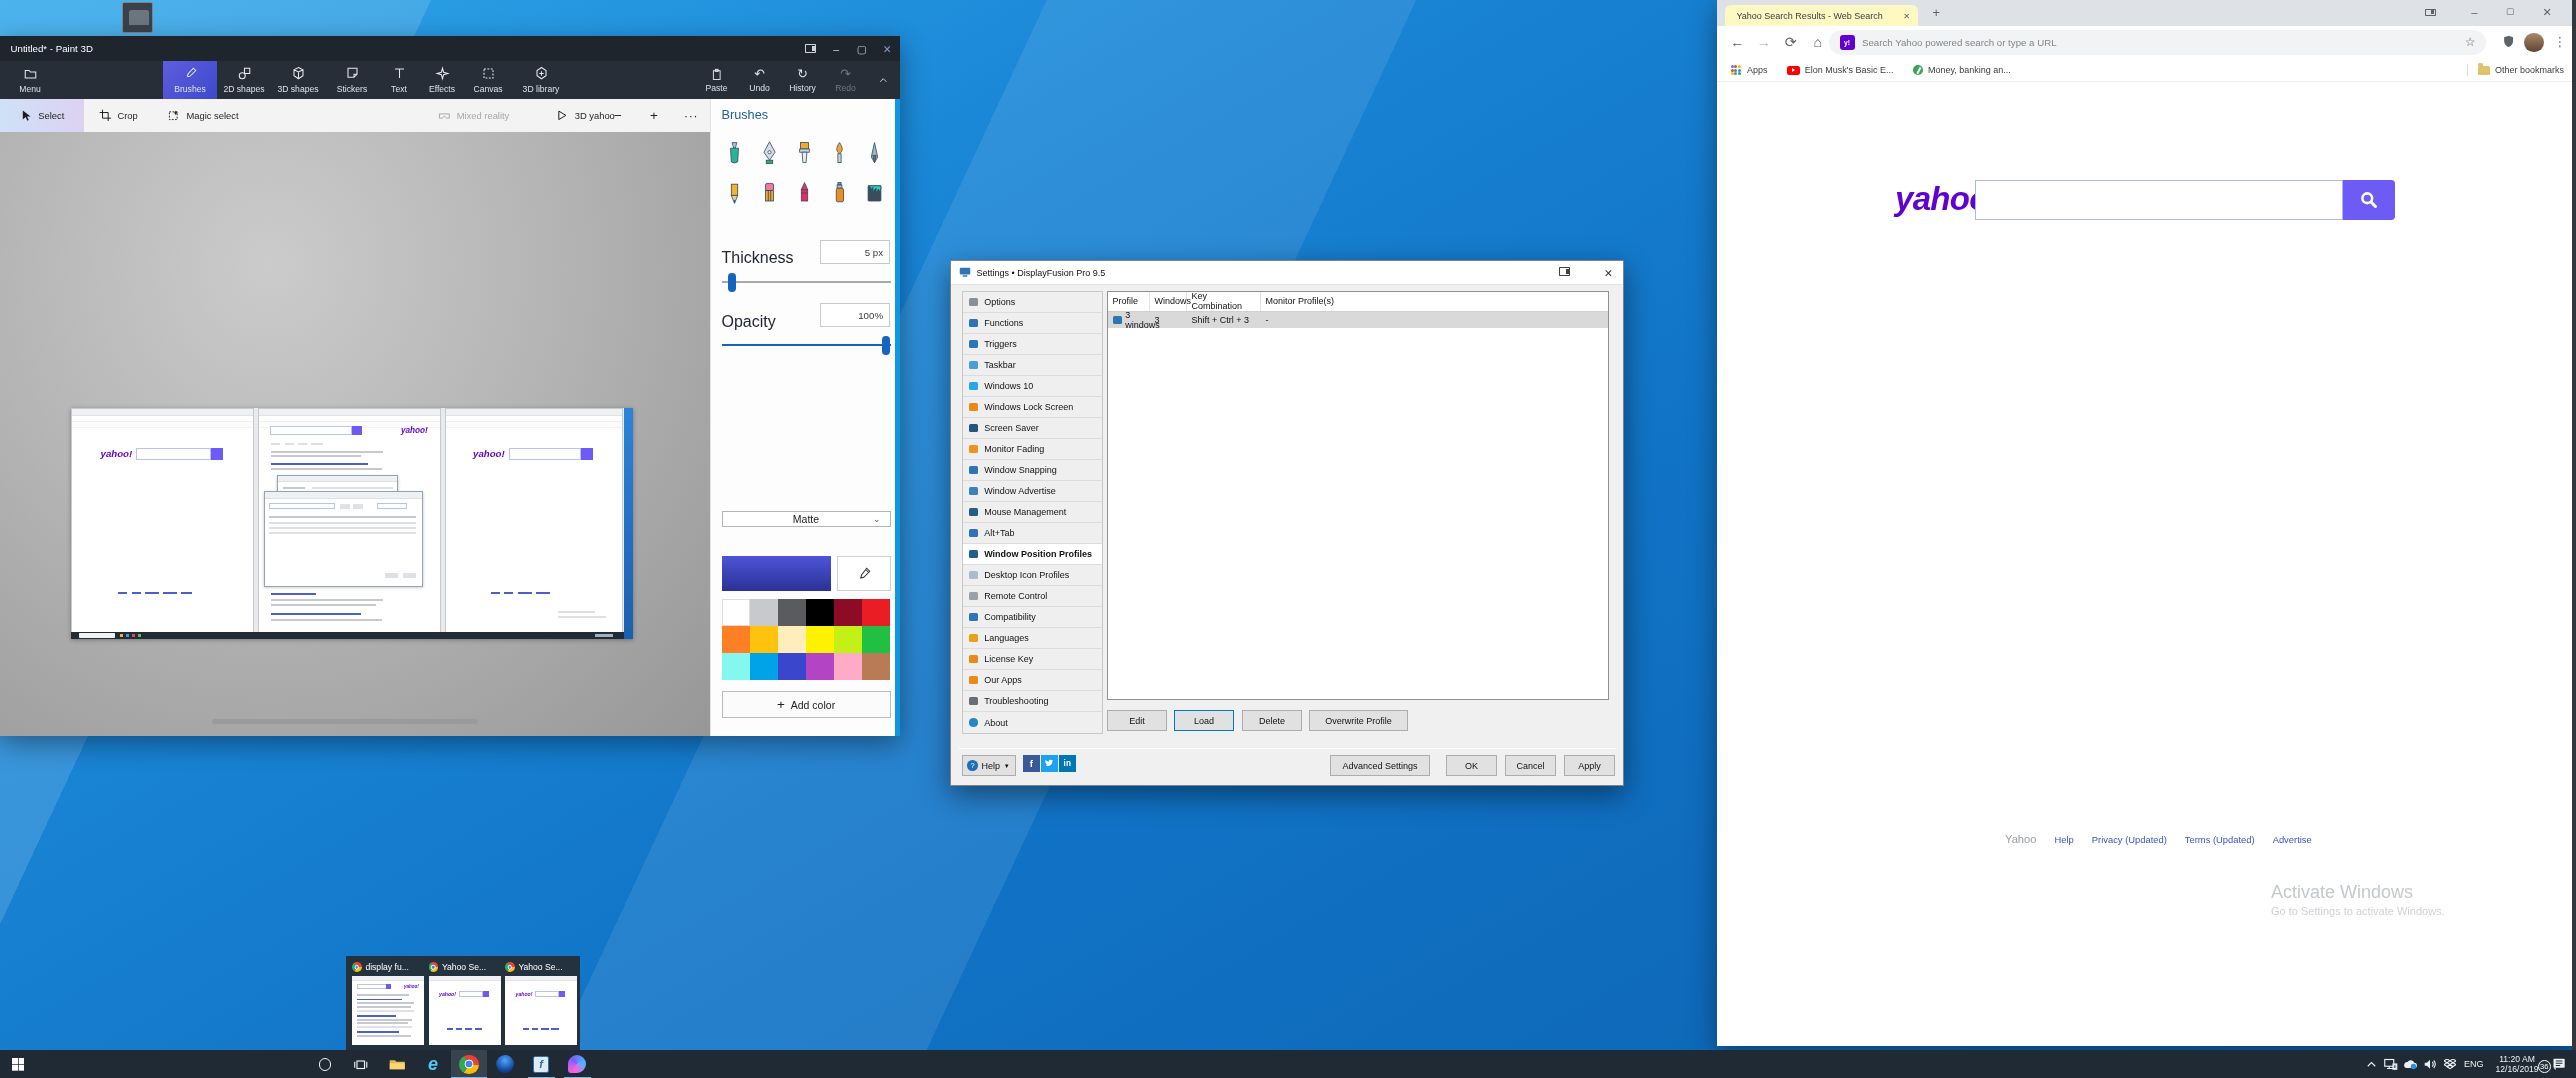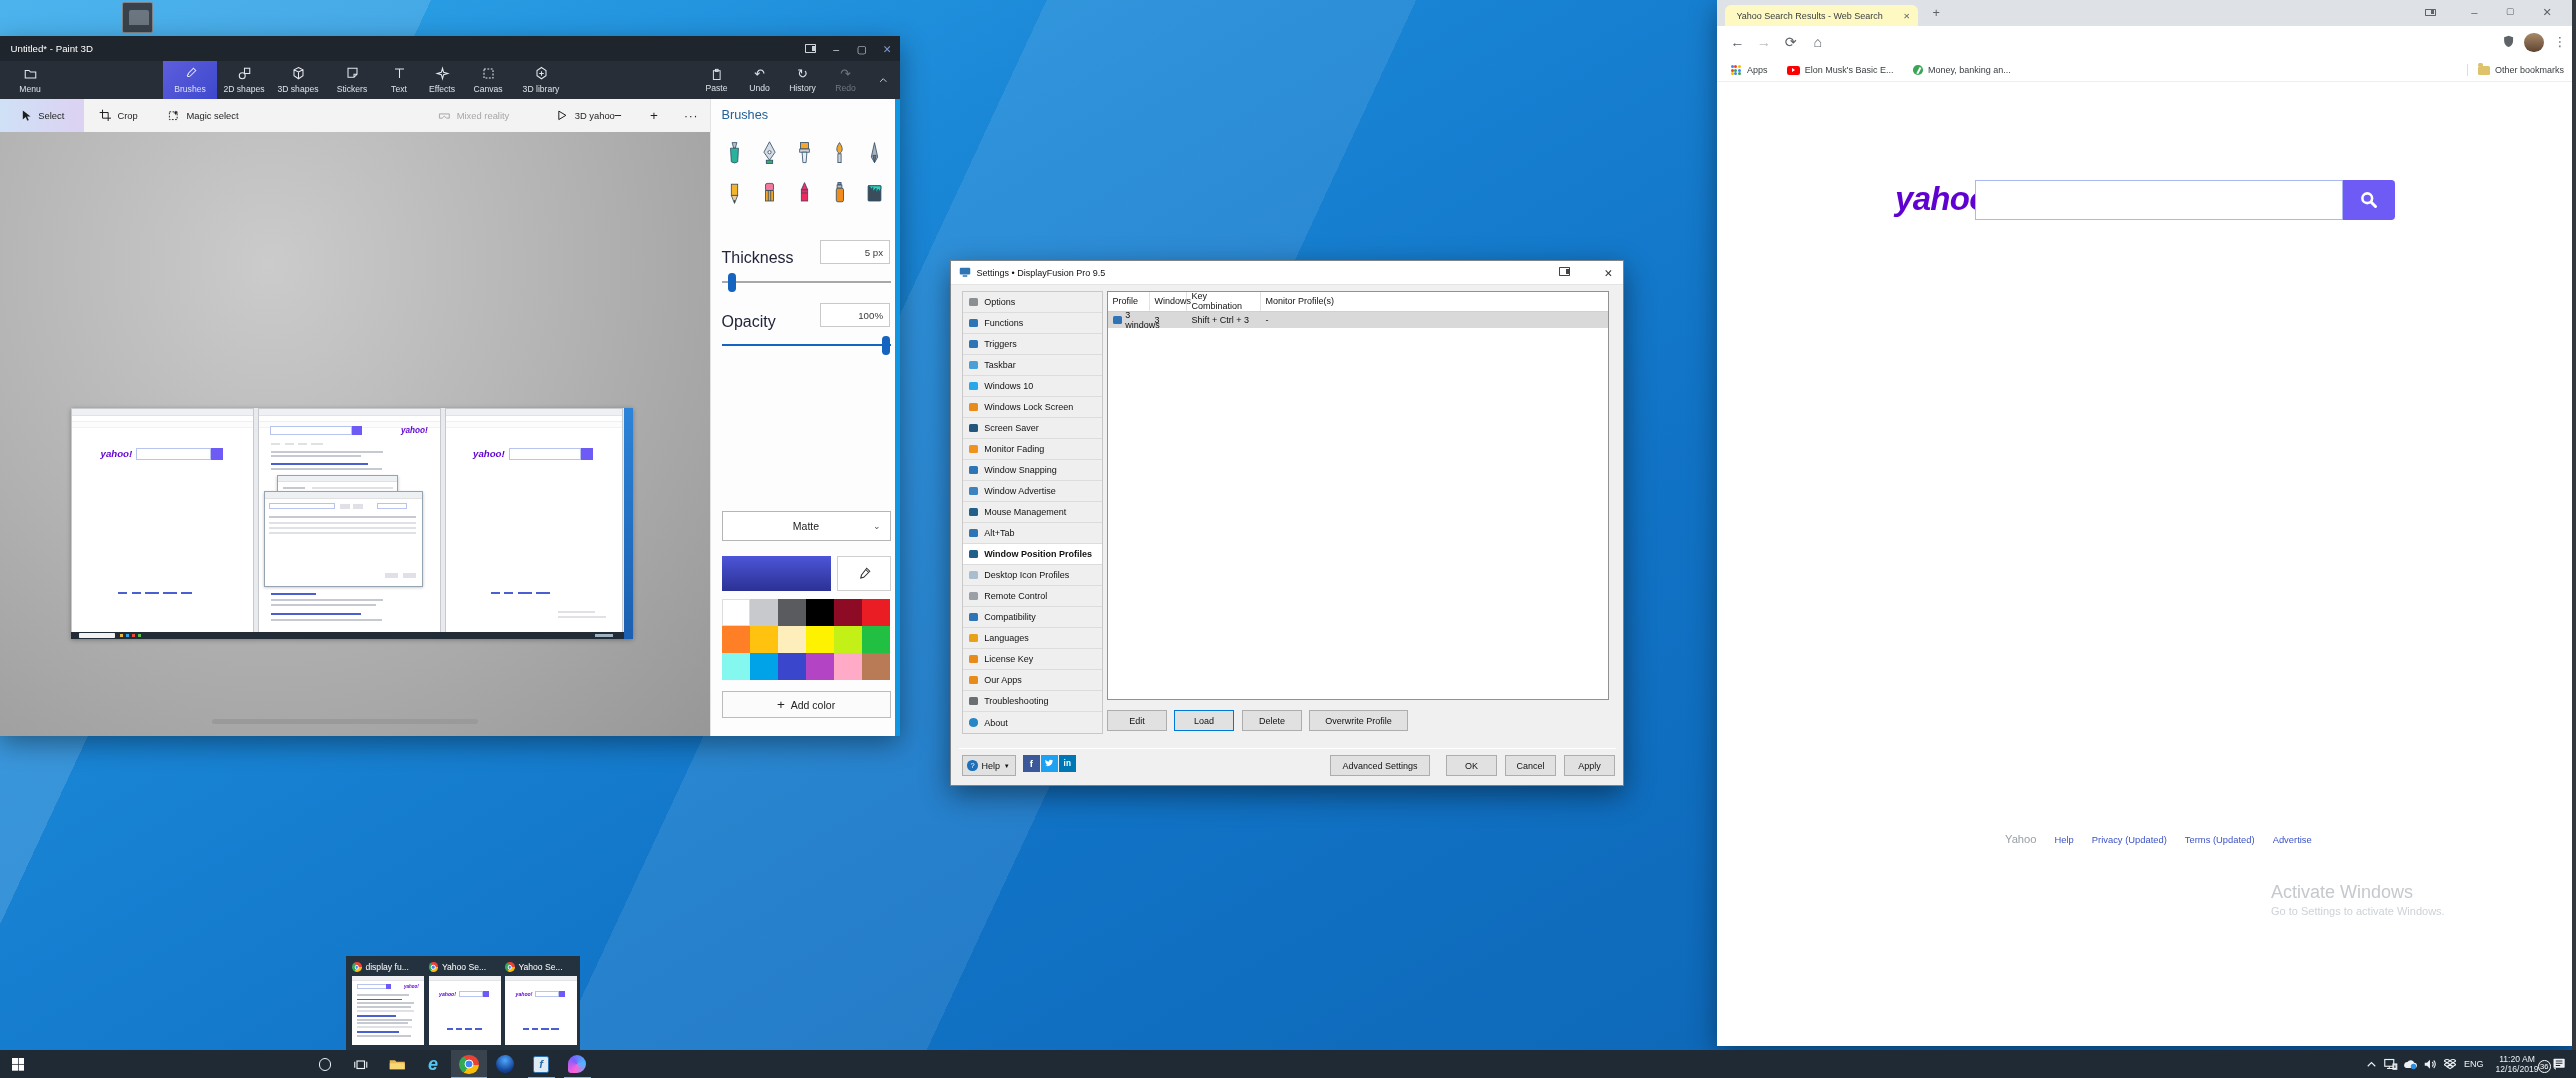--- a/index.html
+++ b/index.html
@@ -39,21 +39,21 @@
   .p3d-strip { position:absolute; right:0; top:0; width:5.2px; height:100%; background:#0f97e4; }
   .panel-h { position:absolute; left:10.5px; top:9px; font-size:12.7px; color:#226197; }
   .bgrid { position:absolute; left:6px; top:34px; width:175px; display:grid; grid-template-columns:repeat(5,1fr); grid-auto-rows:40px; }
   .bcell { display:flex; align-items:center; justify-content:center; }
   .plabel { position:absolute; font-size:16px; color:#23253a; }
   .pvalbox { position:absolute; width:70px; height:24px; border:0.7px solid #c9c9c9; background:#fff; font-size:9.7px; color:#3a3a3a;
              display:flex; align-items:center; justify-content:flex-end; padding-right:6px; }
   .ptrack { position:absolute; left:10.5px; width:169px; height:1.5px; background:#a8a8a8; }
   .ptrack.filled { background:#1464c0; }
   .phandle { position:absolute; width:8.2px; height:19px; border-radius:3.7px; background:#1464c0; }
-  .matte { position:absolute; left:10.5px; top:412px; width:169px; height:30px; border:0.7px solid #b5b5b5; display:flex; align-items:center;
+  .matte { position:absolute; left:10.5px; top:412px; width:169px; height:16px; border:0.7px solid #b5b5b5; display:flex; align-items:center;
            justify-content:center; font-size:10.5px; color:#222; background:#fff; }
   .matte .chev { position:absolute; right:9px; font-size:9px; color:#555; }
   .curswatch { position:absolute; left:10.5px; top:457px; width:109px; height:35px; background:linear-gradient(#4d55d8,#2b3193); }
   .dropperbox { position:absolute; left:126px; top:457px; width:54px; height:35px; border:0.7px solid #cfcfcf; background:#fff;
                 display:flex; align-items:center; justify-content:center; }
   .palgrid { position:absolute; left:10.5px; top:500px; width:169px; display:grid; grid-template-columns:repeat(6,1fr); grid-auto-rows:27px; }
   .addcolor { position:absolute; left:10.5px; top:592px; width:169px; height:27px; border:0.7px solid #bbb; background:#fbfbfb;
               display:flex; align-items:center; justify-content:center; gap:6px; font-size:10.5px; color:#222; }
   .hsb { position:absolute; left:212px; top:587px; width:266px; height:5.2px; border-radius:3px; background:#9a9a9a; }
 
@@ -663,20 +663,25 @@
       <div class="bctl" style="left:746px">–</div>
       <div class="bctl" style="left:782px;font-size:9px">▢</div>
       <div class="bctl" style="left:819px">✕</div>
     </div>
 
     <div class="btoolbar">
       <div class="navic" style="left:10.5px">←</div>
       <div class="navic" style="left:37px;color:#bcc0c4">→</div>
       <div class="navic" style="left:64px">⟳</div>
       <div class="navic" style="left:91px">⌂</div>
+      <div class="omni">
+        <span class="fav">y!</span>
+        <span class="txt">Search Yahoo powered search or type a URL</span>
+        <span class="star">☆</span>
+      </div>
       <div class="navic" style="left:782px;top:9px;font-size:11.2px">
         <svg width="11.2" height="12.7" viewBox="0 0 15 17">
             <path d="M7.5,1 L13.5,3 V8 C13.5,12 11,15 7.5,16 C4,15 1.5,12 1.5,8 V3 Z" fill="#5f6368"></path>
           </svg>
       </div>
       <div class="abs" style="left:807px;top:6.7px;width:19.5px;height:19.5px;border-radius:50%;background:linear-gradient(#a98a68,#5f4433)"></div>
       <div class="navic" style="left:833px;font-size:12.7px">⋮</div>
     </div>
 
     <div class="bmbar">

